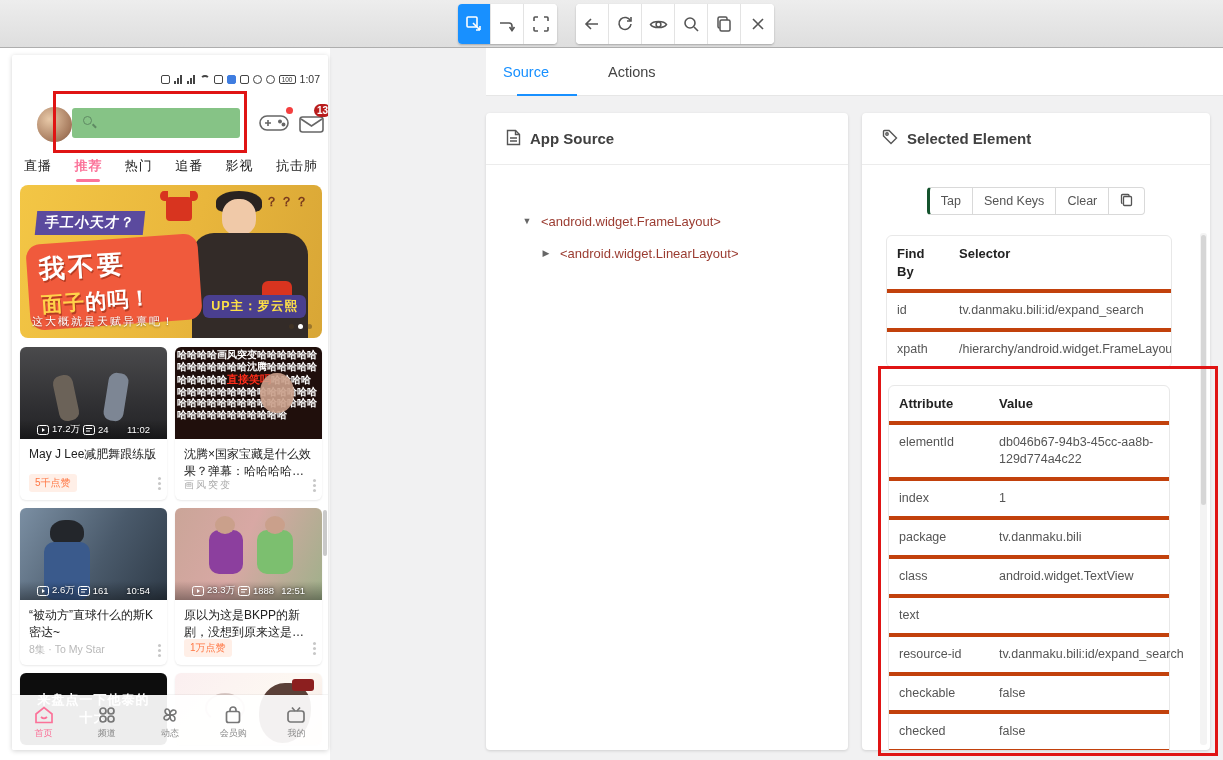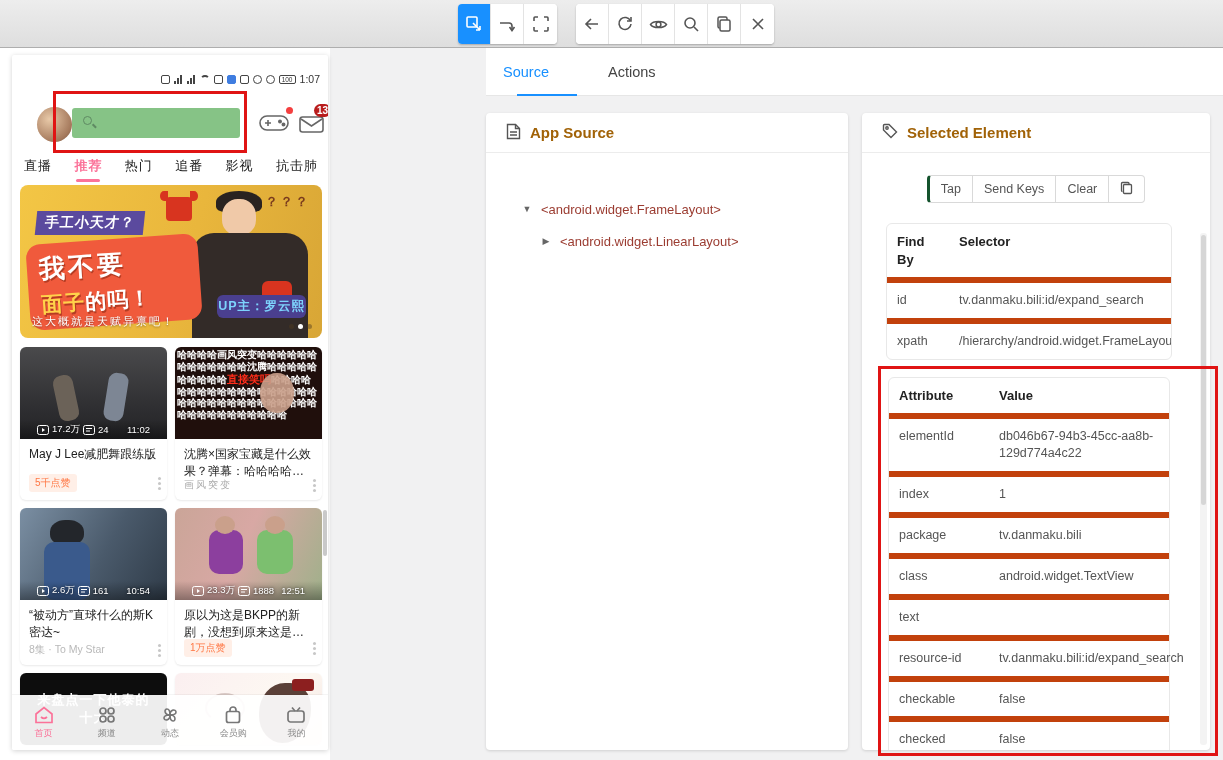--- a/index.html
+++ b/index.html
@@ -19,39 +19,39 @@
   .tool-btn svg { display:block; }
 
   
   .content-bg { left:330px; top:48px; width:893px; height:712px; background:#f1f1f2; }
   .tab-strip { left:486px; top:48px; width:737px; height:48px; background:#fff; border-bottom:1px solid #e6e6e6; }
   .tab { position:absolute; top:0; height:48px; line-height:48px; font-size:14.5px; color:#444; cursor:pointer; }
   .tab.active { color:#1890ff; }
   .tab-underline { position:absolute; left:14px; top:46px; width:60px; height:2px; background:#1890ff; }
 
   .panel { background:#fff; border-radius:4px; box-shadow:0 1px 3px rgba(0,0,0,.14); overflow:hidden; }
-  .panel-header { height:40px; display:flex; align-items:center; gap:9px; padding:0 20px;
-    border-bottom:1px solid #ececec; font-size:15px; font-weight:bold; color:#a16207; }
+  .panel-header { height:52px; display:flex; align-items:center; gap:9px; padding:0 20px;
+    border-bottom:1px solid #ececec; font-size:15px; font-weight:bold; color:#404040; }
   .panel-header svg { flex:none; }
 
   
   .tree { padding-top:40px; }
   .tree-row { height:32px; display:flex; align-items:center; gap:9px; font-size:13px; cursor:pointer; }
   .caret { font-size:9px; color:#666; width:10px; text-align:center; }
   .xml-tag { color:#9b3c31; }
 
   
   .btn-group { display:flex; justify-content:center; margin-top:22px; }
   .seg-btn { height:28px; padding:0 11px; background:#fff; border:1px solid #d9d9d9; border-left:none;
     font-size:12.5px; color:#555; display:flex; align-items:center; cursor:pointer; font-family:inherit; }
   .seg-btn:first-child { border-left:3px solid #14532d; border-radius:4px 0 0 4px; }
   .seg-btn:last-child { border-radius:0 4px 4px 0; }
 
   .mini-table { border:1px solid #e8e8e8; border-radius:6px; background:#fff; font-size:12.5px; color:#555; }
-  .mt-row { display:grid; border-bottom:6px solid #c2410c; }
+  .mt-row { display:grid; border-bottom:4px solid #c2410c; }
   .mt-row:last-child { border-bottom:none; }
   .mt-row > div { padding:9px 10px; line-height:1.35; }
   .mt-head > div { font-weight:bold; color:#222; font-size:13px; }
   .find-table .mt-row { grid-template-columns:62px 1fr; }
   .attr-table .mt-row { grid-template-columns:100px 1fr; }
   .clip { white-space:nowrap; overflow:hidden; }
 
   .v-scrollbar { width:7px; background:#f3f3f3; border-radius:3px; }
   .v-thumb { position:absolute; left:1px; width:5px; background:#d6d6d6; border-radius:3px; }
 
@@ -92,22 +92,22 @@
   .bn-blob { position:absolute; left:8px; top:54px; width:172px; height:86px; background:#f05a3c;
     border-radius:14px; transform:rotate(-4deg); color:#fff; padding:8px 12px; }
   .bn-l1 { font-size:26px; font-weight:900; letter-spacing:3px; text-shadow:1px 2px 0 rgba(120,30,10,.5); }
   .bn-l2 { font-size:21px; font-weight:900; letter-spacing:1px; margin-top:4px; text-shadow:1px 2px 0 rgba(120,30,10,.5); }
   .bn-l2 b { color:#ffd24a; }
   .bn-q { position:absolute; right:12px; top:8px; color:#7a3c1e; font-weight:bold; font-size:13px; letter-spacing:2px; }
   .bn-head { position:absolute; right:66px; top:14px; width:34px; height:36px; background:#f0c9a8; border-radius:46% 46% 42% 42%; }
   .bn-hair { position:absolute; right:60px; top:6px; width:46px; height:22px; background:#2a2320; border-radius:50% 50% 30% 30%; }
   .bn-body { position:absolute; right:14px; top:48px; width:116px; height:112px; background:#332b28; border-radius:22px 22px 0 0; }
   .bn-bull { position:absolute; background:#d8341f; }
-  .bn-up { position:absolute; right:16px; bottom:20px; background:#4a3f8f; color:#7dd3fc; font-weight:bold;
-    font-size:12.5px; padding:3px 1px; border-radius:6px; letter-spacing:1px; }
+  .bn-up { position:absolute; right:16px; bottom:20px; background:#4a3f8f; color:#fde047; font-weight:bold;
+    font-size:12.5px; padding:3px 8px; border-radius:6px; letter-spacing:1px; }
   .bn-cap { position:absolute; left:12px; bottom:9px; color:#fff; font-size:11px; letter-spacing:2px; text-shadow:0 1px 2px rgba(0,0,0,.4); }
   .bn-dots { position:absolute; right:10px; bottom:9px; display:flex; gap:4px; }
   .bn-dots i { width:5px; height:5px; border-radius:50%; background:rgba(80,60,30,.45); }
   .bn-dots i.on { background:#fff; }
 
   .card { position:absolute; width:147px; background:#fff; border-radius:6px; overflow:hidden;
     box-shadow:0 1px 2px rgba(0,0,0,.09); }
   .thumb { position:relative; width:100%; height:92px; overflow:hidden; }
   .stats { position:absolute; left:0; right:0; bottom:0; display:flex; align-items:center; gap:3px;
     padding:3px 17px; color:#fff; font-size:9.5px; text-shadow:0 0 3px rgba(0,0,0,.8);

